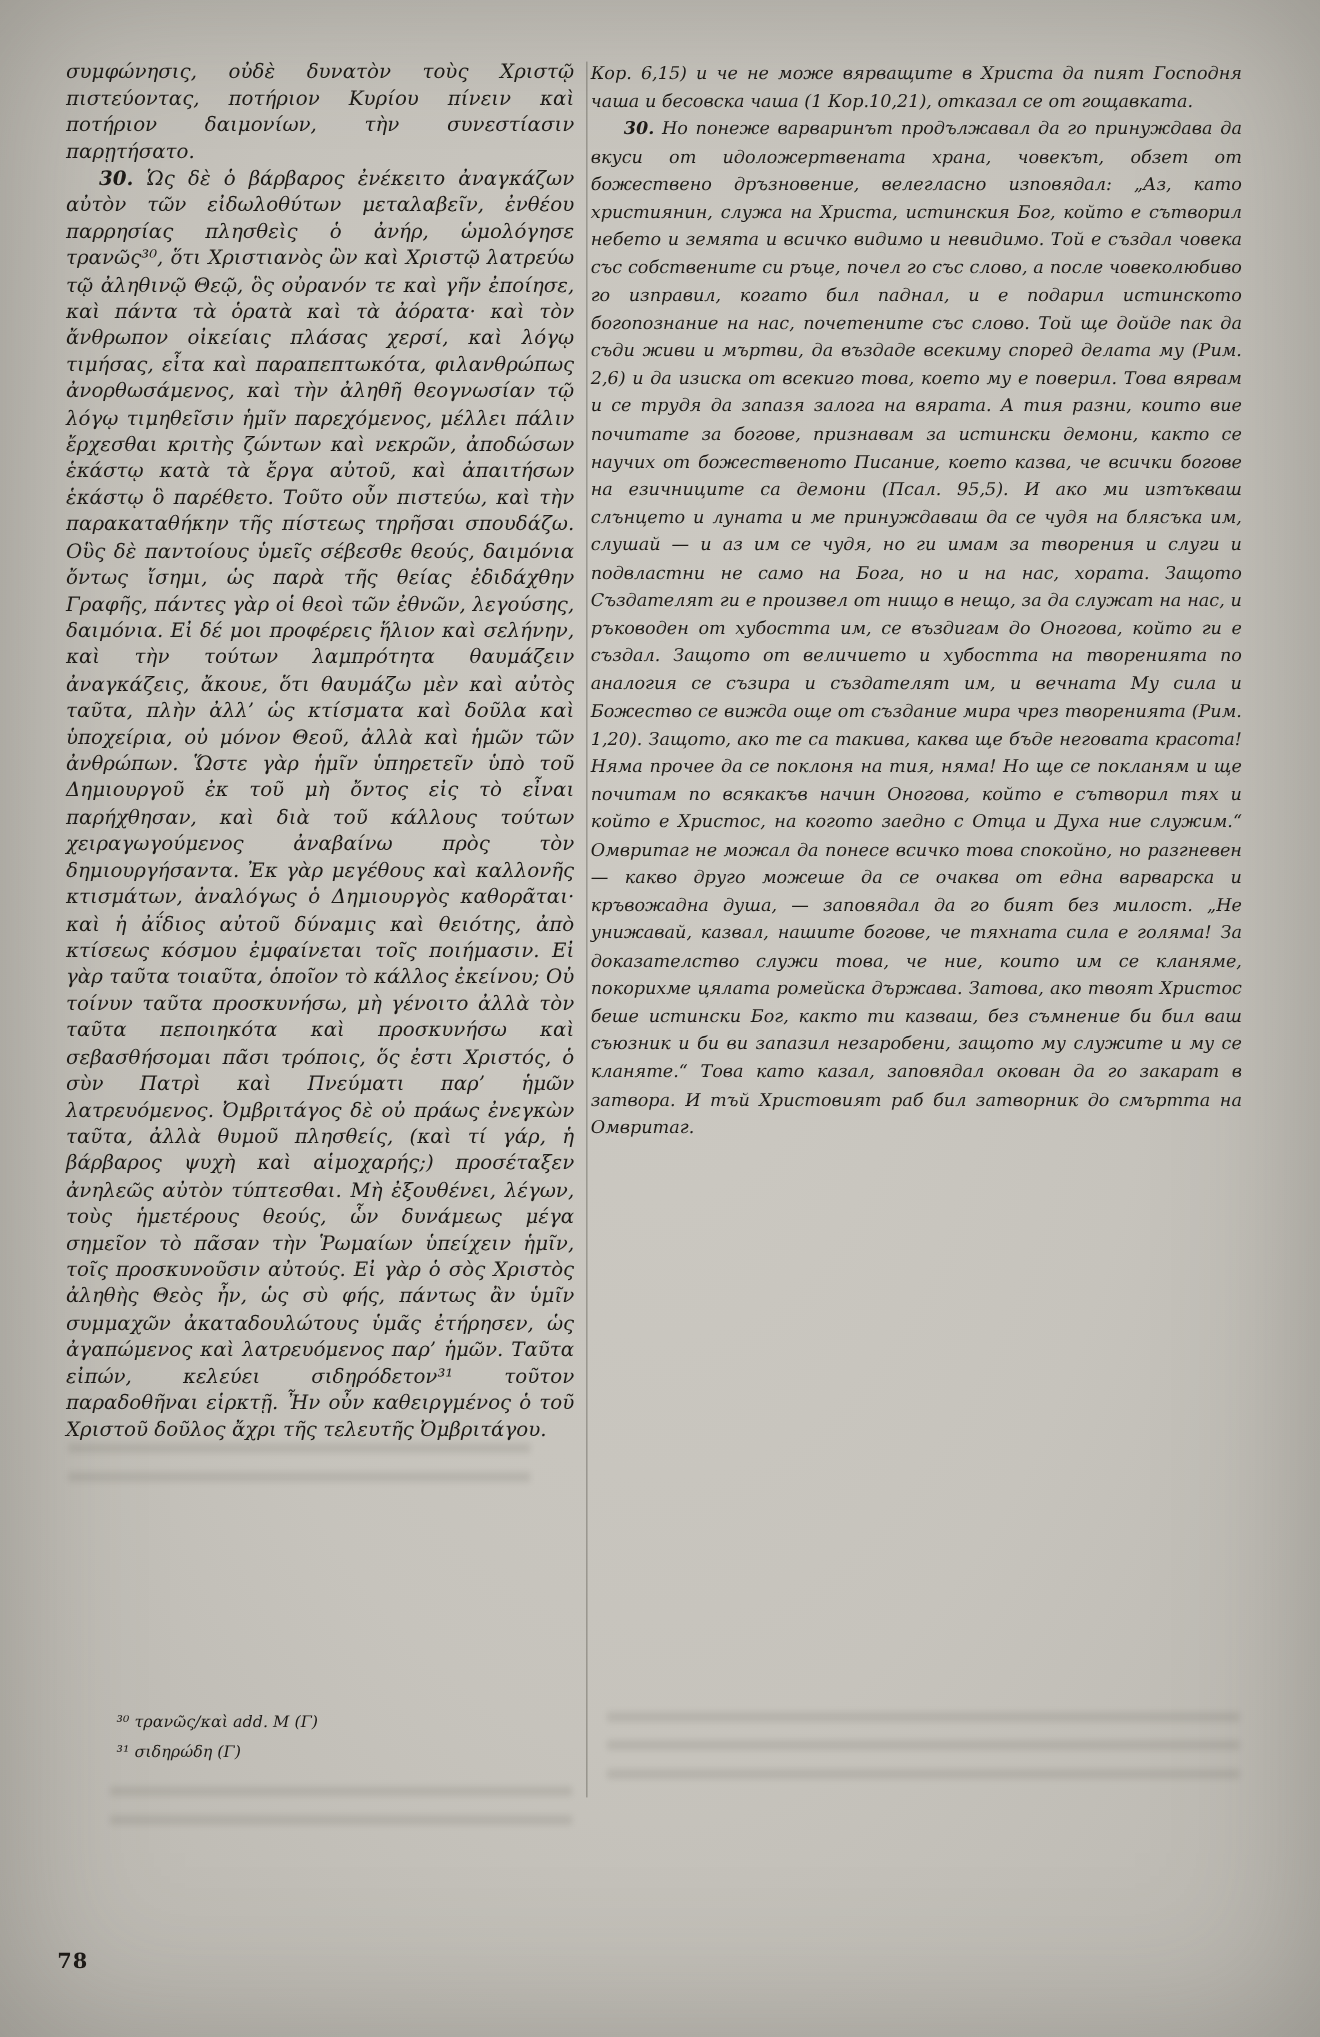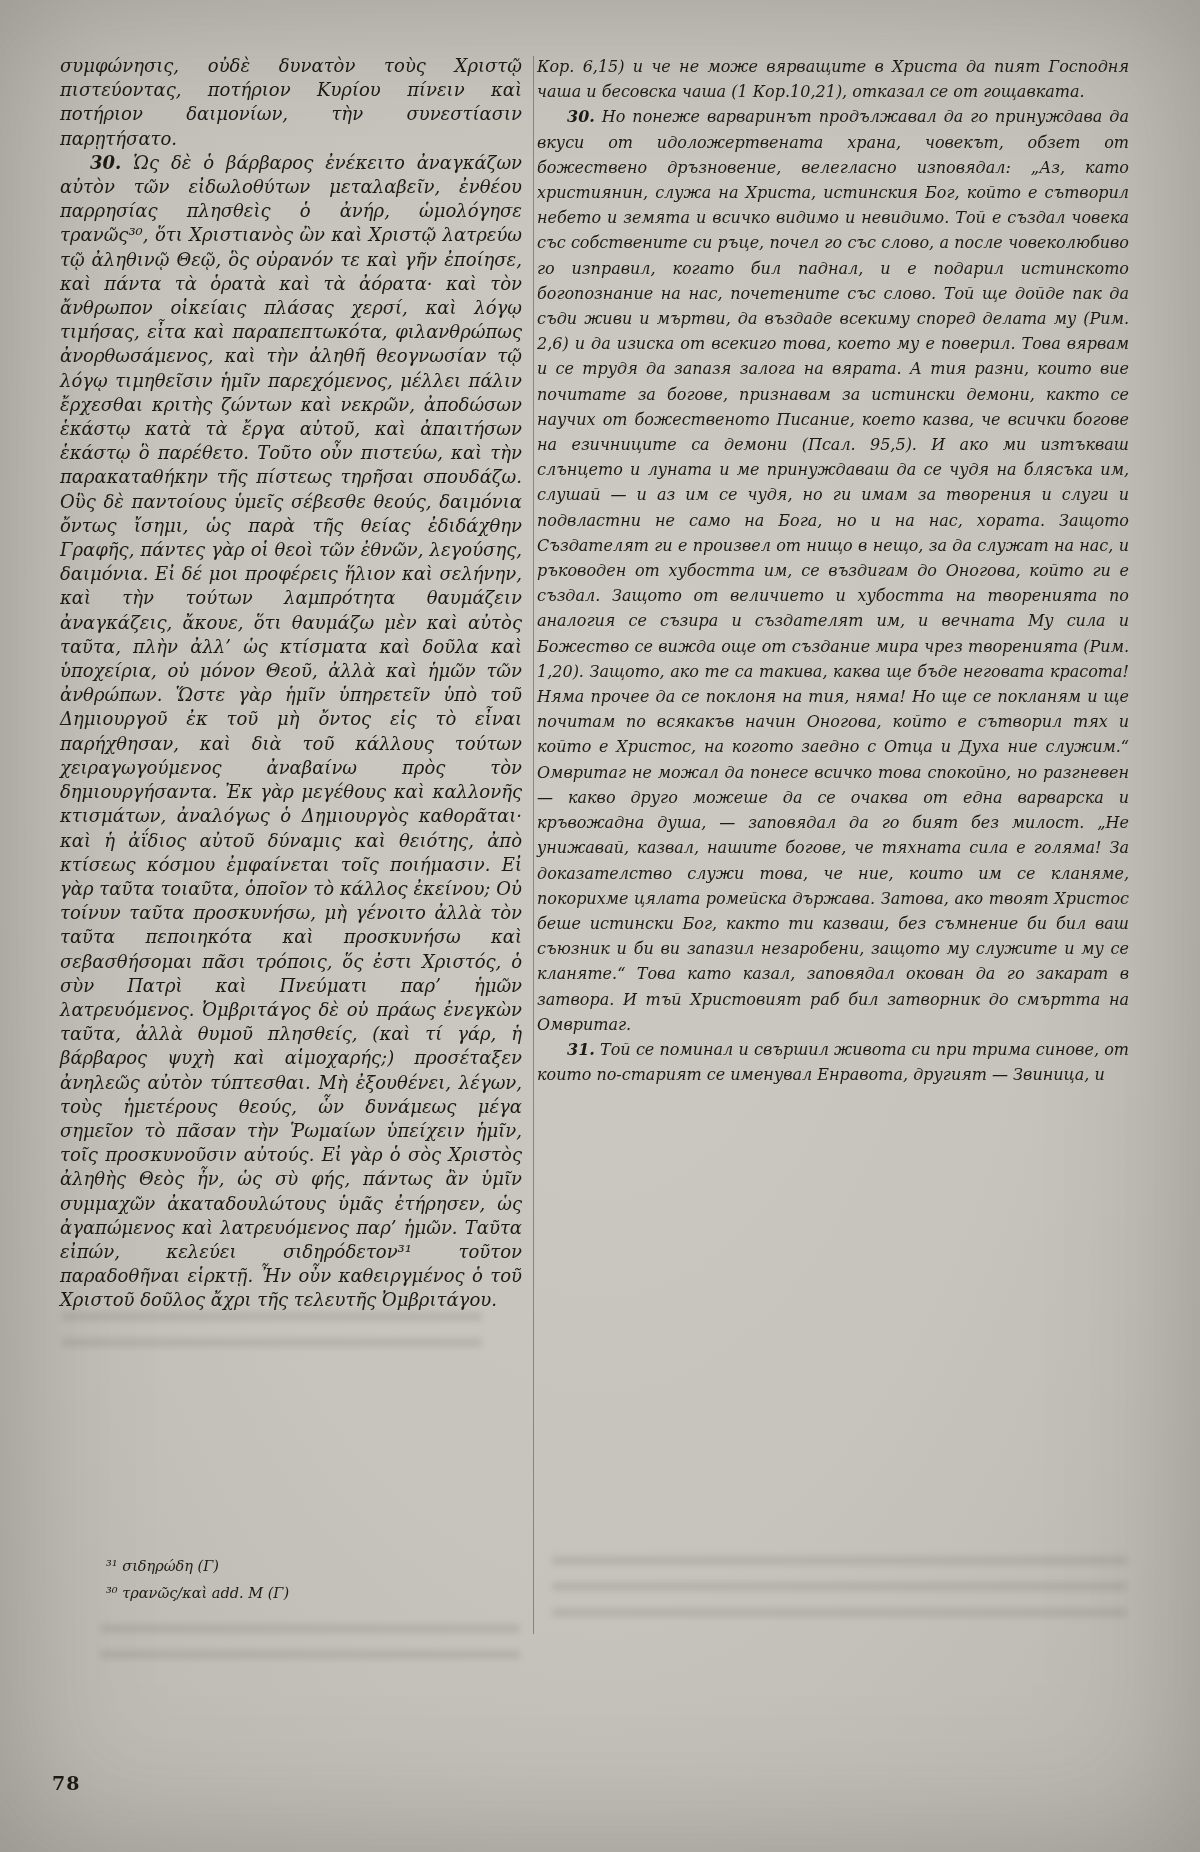--- a/index.html
+++ b/index.html
@@ -102,34 +102,30 @@
 
   <div class="divider"></div>
 
   <div class="column column-left">
     <p class="para">συμφώνησις, οὐδὲ δυνατὸν τοὺς Χριστῷ πιστεύοντας, ποτήριον Κυρίου πίνειν καὶ ποτήριον δαιμονίων, τὴν συνεστίασιν παρῃτήσατο.</p>
     <p class="para indent">
       <span class="secnum">30.</span>
       <span>Ὡς δὲ ὁ βάρβαρος ἐνέκειτο ἀναγκάζων αὐτὸν τῶν εἰδωλοθύτων μεταλαβεῖν, ἐνθέου παρρησίας πλησθεὶς ὁ ἀνήρ, ὡμολόγησε τρανῶς³⁰, ὅτι Χριστιανὸς ὢν καὶ Χριστῷ λατρεύω τῷ ἀληθινῷ Θεῷ, ὃς οὐρανόν τε καὶ γῆν ἐποίησε, καὶ πάντα τὰ ὁρατὰ καὶ τὰ ἀόρατα· καὶ τὸν ἄνθρωπον οἰκείαις πλάσας χερσί, καὶ λόγῳ τιμήσας, εἶτα καὶ παραπεπτωκότα, φιλανθρώπως ἀνορθωσάμενος, καὶ τὴν ἀληθῆ θεογνωσίαν τῷ λόγῳ τιμηθεῖσιν ἡμῖν παρεχόμενος, μέλλει πάλιν ἔρχεσθαι κριτὴς ζώντων καὶ νεκρῶν, ἀποδώσων ἑκάστῳ κατὰ τὰ ἔργα αὐτοῦ, καὶ ἀπαιτήσων ἑκάστῳ ὃ παρέθετο. Τοῦτο οὖν πιστεύω, καὶ τὴν παρακαταθήκην τῆς πίστεως τηρῆσαι σπουδάζω. Οὓς δὲ παντοίους ὑμεῖς σέβεσθε θεούς, δαιμόνια ὄντως ἴσημι, ὡς παρὰ τῆς θείας ἐδιδάχθην Γραφῆς, πάντες γὰρ οἱ θεοὶ τῶν ἐθνῶν, λεγούσης, δαιμόνια. Εἰ δέ μοι προφέρεις ἥλιον καὶ σελήνην, καὶ τὴν τούτων λαμπρότητα θαυμάζειν ἀναγκάζεις, ἄκουε, ὅτι θαυμάζω μὲν καὶ αὐτὸς ταῦτα, πλὴν ἀλλ’ ὡς κτίσματα καὶ δοῦλα καὶ ὑποχείρια, οὐ μόνον Θεοῦ, ἀλλὰ καὶ ἡμῶν τῶν ἀνθρώπων. Ὥστε γὰρ ἡμῖν ὑπηρετεῖν ὑπὸ τοῦ Δημιουργοῦ ἐκ τοῦ μὴ ὄντος εἰς τὸ εἶναι παρήχθησαν, καὶ διὰ τοῦ κάλλους τούτων χειραγωγούμενος ἀναβαίνω πρὸς τὸν δημιουργήσαντα. Ἐκ γὰρ μεγέθους καὶ καλλονῆς κτισμάτων, ἀναλόγως ὁ Δημιουργὸς καθορᾶται· καὶ ἡ ἀΐδιος αὐτοῦ δύναμις καὶ θειότης, ἀπὸ κτίσεως κόσμου ἐμφαίνεται τοῖς ποιήμασιν. Εἰ γὰρ ταῦτα τοιαῦτα, ὁποῖον τὸ κάλλος ἐκείνου; Οὐ τοίνυν ταῦτα προσκυνήσω, μὴ γένοιτο ἀλλὰ τὸν ταῦτα πεποιηκότα καὶ προσκυνήσω καὶ σεβασθήσομαι πᾶσι τρόποις, ὅς ἐστι Χριστός, ὁ σὺν Πατρὶ καὶ Πνεύματι παρ’ ἡμῶν λατρευόμενος. Ὀμβριτάγος δὲ οὐ πράως ἐνεγκὼν ταῦτα, ἀλλὰ θυμοῦ πλησθείς, (καὶ τί γάρ, ἡ βάρβαρος ψυχὴ καὶ αἱμοχαρής;) προσέταξεν ἀνηλεῶς αὐτὸν τύπτεσθαι. Μὴ ἐξουθένει, λέγων, τοὺς ἡμετέρους θεούς, ὧν δυνάμεως μέγα σημεῖον τὸ πᾶσαν τὴν Ῥωμαίων ὑπείχειν ἡμῖν, τοῖς προσκυνοῦσιν αὐτούς. Εἰ γὰρ ὁ σὸς Χριστὸς ἀληθὴς Θεὸς ἦν, ὡς σὺ φής, πάντως ἂν ὑμῖν συμμαχῶν ἀκαταδουλώτους ὑμᾶς ἐτήρησεν, ὡς ἀγαπώμενος καὶ λατρευόμενος παρ’ ἡμῶν. Ταῦτα εἰπών, κελεύει σιδηρόδετον³¹ τοῦτον παραδοθῆναι εἱρκτῇ. Ἦν οὖν καθειργμένος ὁ τοῦ Χριστοῦ δοῦλος ἄχρι τῆς τελευτῆς Ὀμβριτάγου.</span>
     </p>
     <div class="footnotes">
+      <div class="footnote">³⁰ τρανῶς/καὶ add. M (Γ)</div>
       <div class="footnote">³¹ σιδηρώδη (Γ)</div>
-      <div class="footnote">³⁰ τρανῶς/καὶ add. M (Γ)</div>
     </div>
   </div>
 
   <div class="column column-right">
     <p class="para">Кор. 6,15) и че не може вярващите в Христа да пият Господня чаша и бесовска чаша (1 Кор.10,21), отказал се от гощавката.</p>
     <p class="para indent">
       <span class="secnum">30.</span>
       <span>Но понеже варваринът продължавал да го принуждава да вкуси от идоложертвената храна, човекът, обзет от божествено дръзновение, велегласно изповядал: „Аз, като християнин, служа на Христа, истинския Бог, който е сътворил небето и земята и всичко видимо и невидимо. Той е създал човека със собствените си ръце, почел го със слово, а после човеколюбиво го изправил, когато бил паднал, и е подарил истинското богопознание на нас, почетените със слово. Той ще дойде пак да съди живи и мъртви, да въздаде всекиму според делата му (Рим. 2,6) и да изиска от всекиго това, което му е поверил. Това вярвам и се трудя да запазя залога на вярата. А тия разни, които вие почитате за богове, признавам за истински демони, както се научих от божественото Писание, което казва, че всички богове на езичниците са демони (Псал. 95,5). И ако ми изтъкваш слънцето и луната и ме принуждаваш да се чудя на блясъка им, слушай — и аз им се чудя, но ги имам за творения и слуги и подвластни не само на Бога, но и на нас, хората. Защото Създателят ги е произвел от нищо в нещо, за да служат на нас, и ръководен от хубостта им, се въздигам до Оногова, който ги е създал. Защото от величието и хубостта на творенията по аналогия се съзира и създателят им, и вечната Му сила и Божество се вижда още от създание мира чрез творенията (Рим. 1,20). Защото, ако те са такива, каква ще бъде неговата красота! Няма прочее да се поклоня на тия, няма! Но ще се покланям и ще почитам по всякакъв начин Оногова, който е сътворил тях и който е Христос, на когото заедно с Отца и Духа ние служим.“ Омвритаг не можал да понесе всичко това спокойно, но разгневен — какво друго можеше да се очаква от една варварска и кръвожадна душа, — заповядал да го бият без милост. „Не унижавай, казвал, нашите богове, че тяхната сила е голяма! За доказателство служи това, че ние, които им се кланяме, покорихме цялата ромейска държава. Затова, ако твоят Христос беше истински Бог, както ти казваш, без съмнение би бил ваш съюзник и би ви запазил незаробени, защото му служите и му се кланяте.“ Това като казал, заповядал окован да го закарат в затвора. И тъй Христовият раб бил затворник до смъртта на Омвритаг.</span>
-    </p>
-    <p class="para indent">
-      <span class="secnum">31.</span>
-      <span>Той се поминал и свършил живота си при трима синове, от които по-старият се именувал Енравота, другият — Звиница, и</span>
     </p>
   </div>
 
   <div class="bleed bleed-1"></div>
   <div class="bleed bleed-2"></div>
   <div class="bleed bleed-3"></div>
 
   <div class="pagenum">78</div>
 
 </div>

